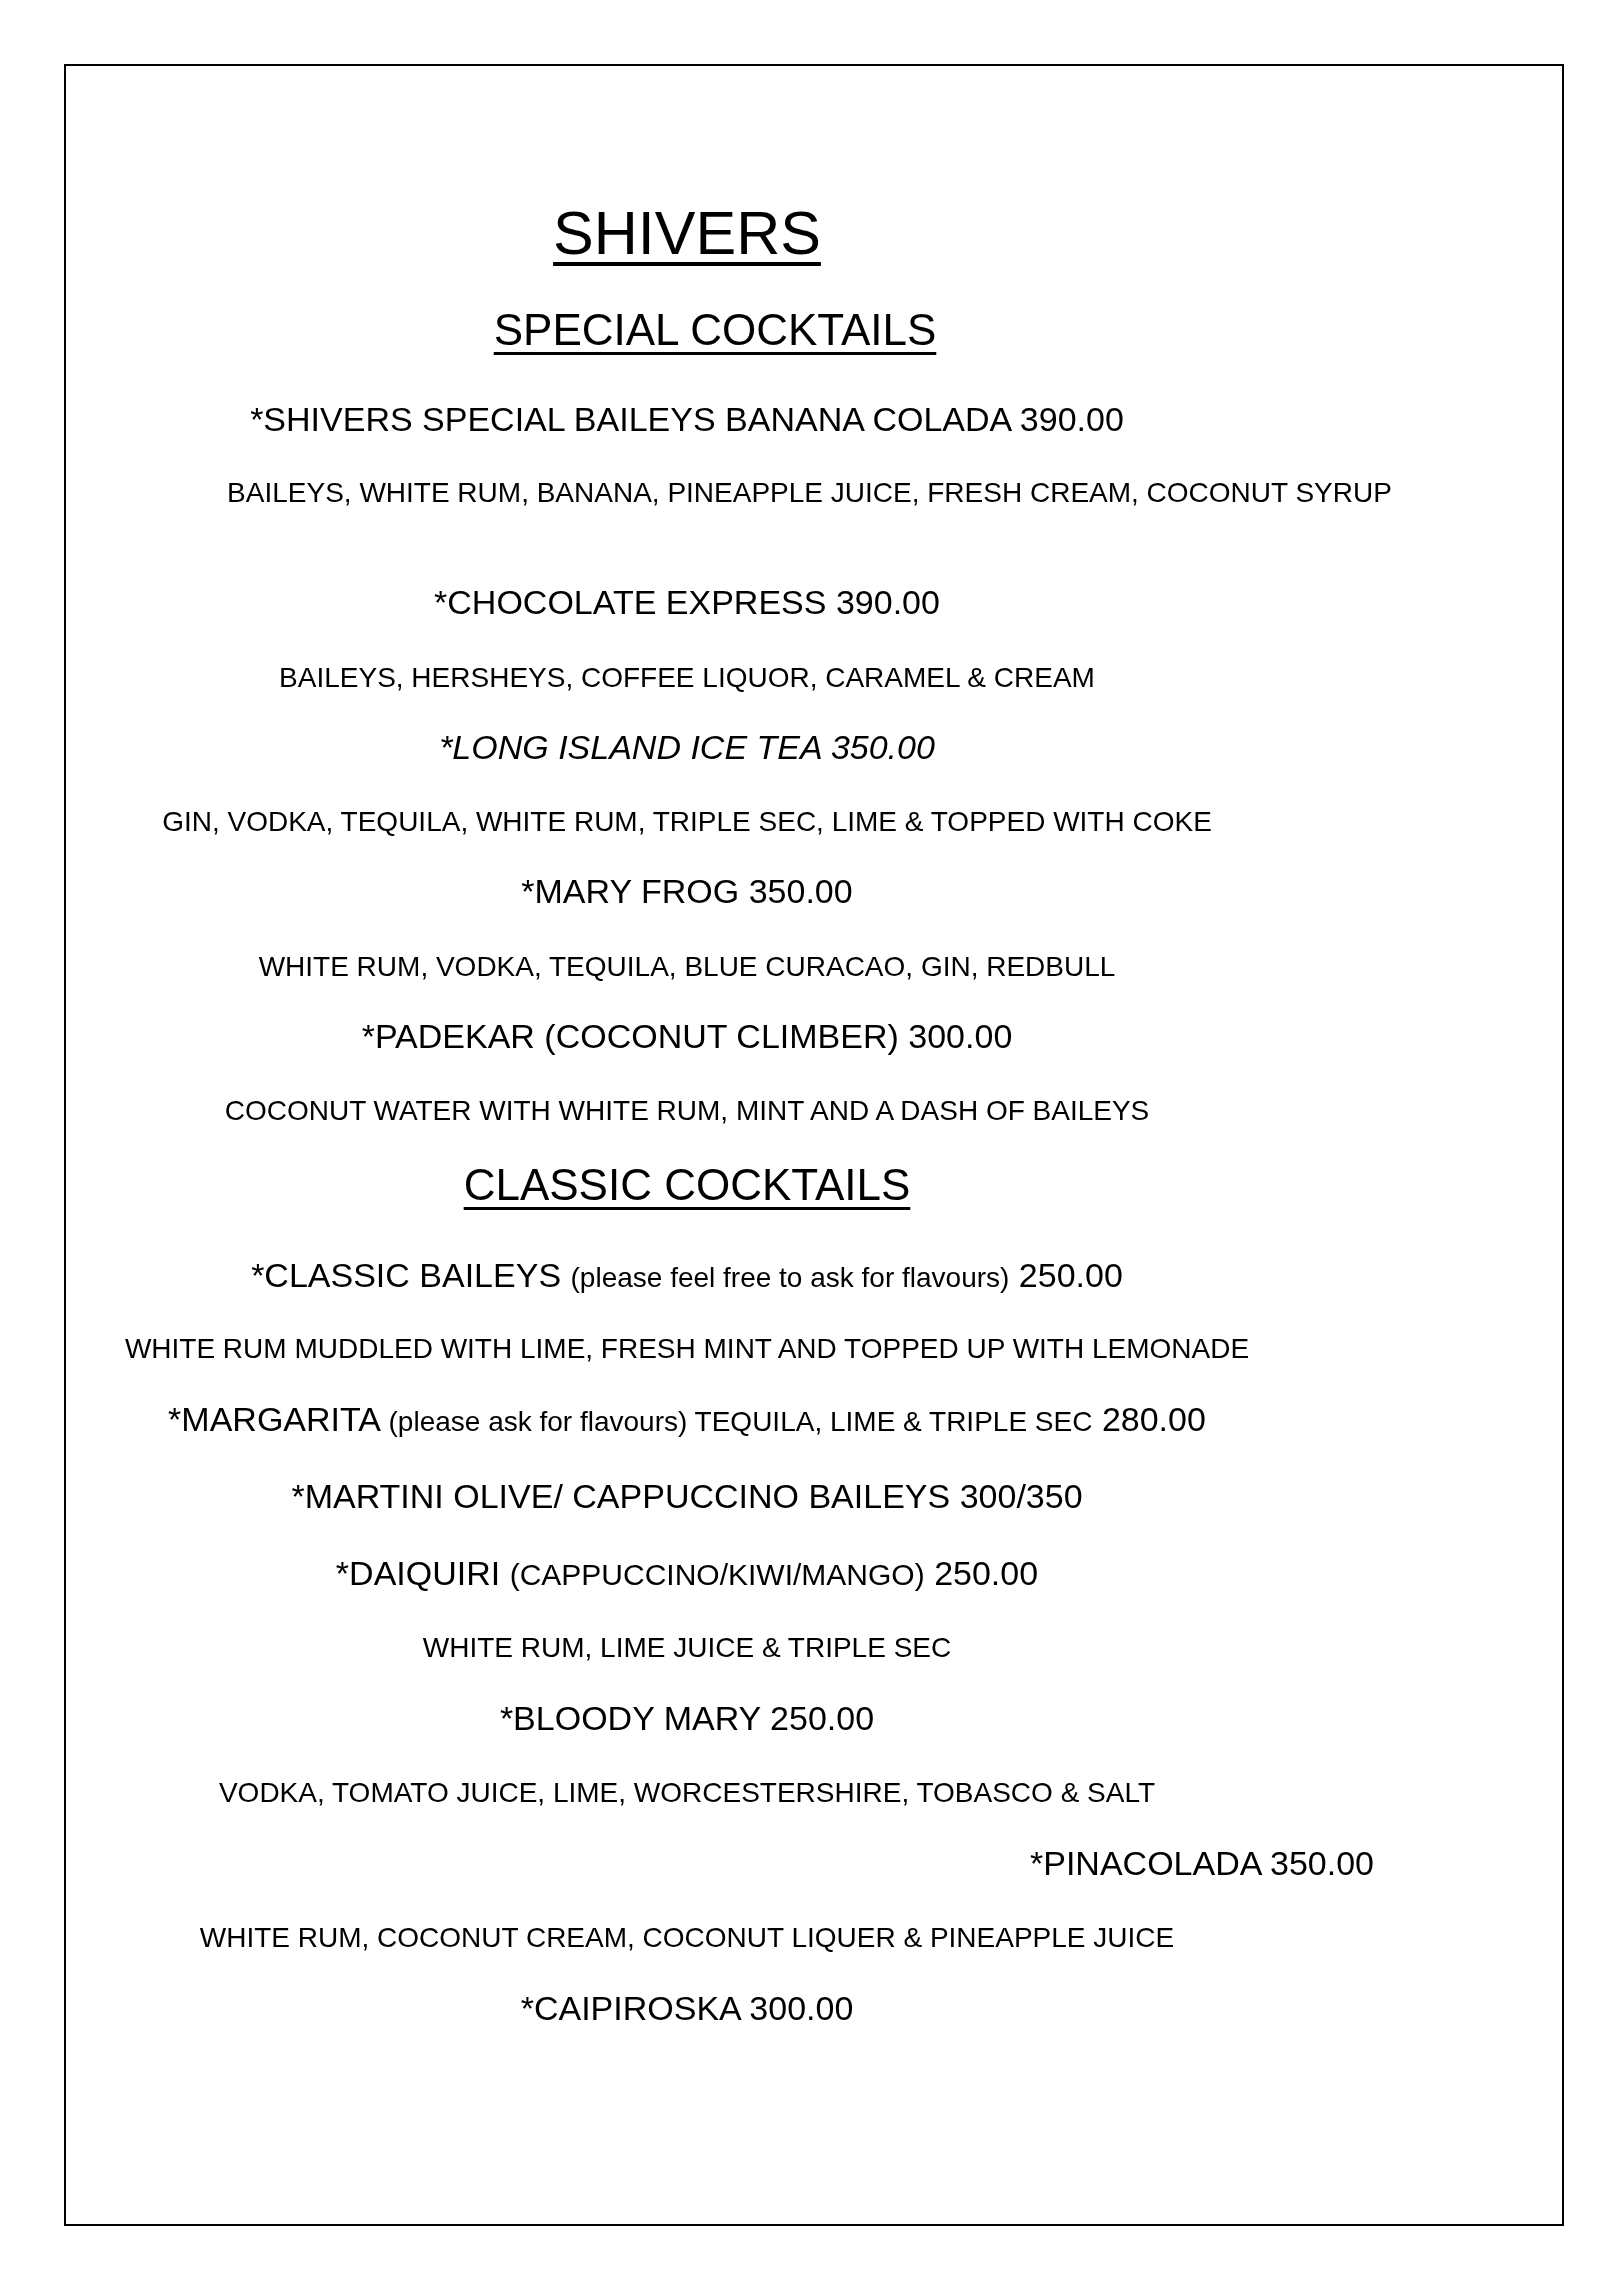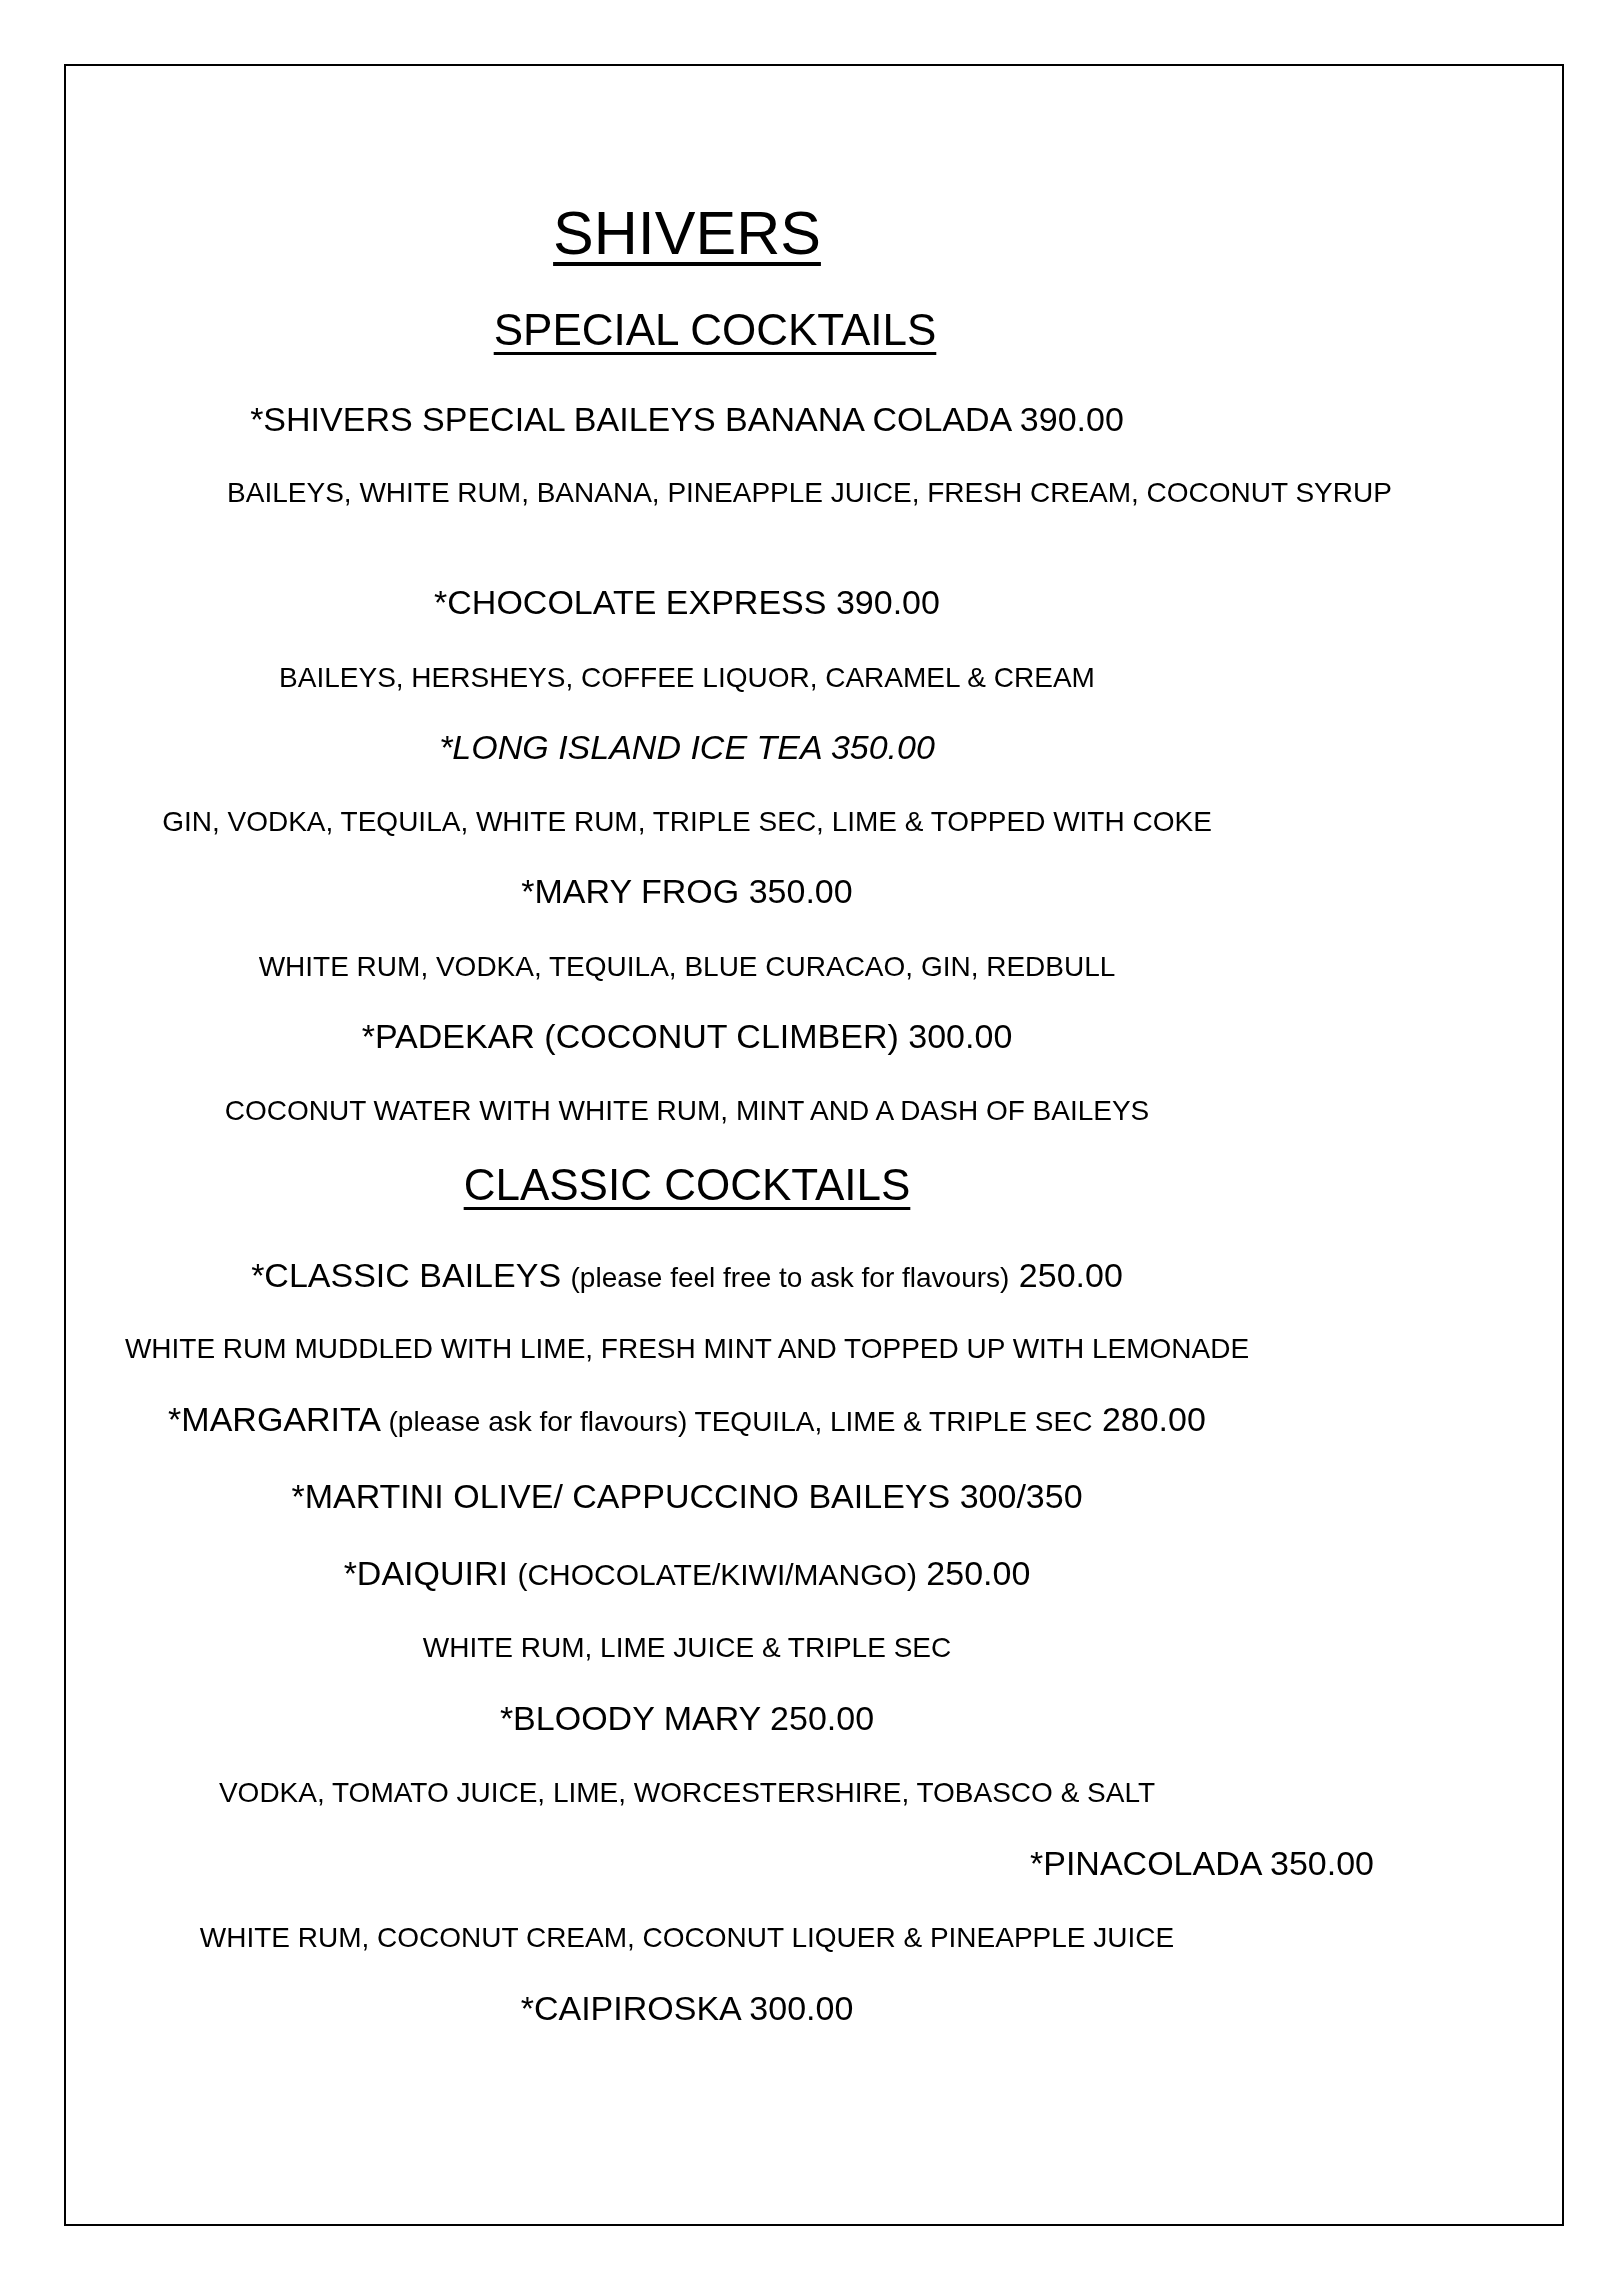--- a/index.html
+++ b/index.html
@@ -118,21 +118,21 @@
   <span>280.00</span>
 </div>
 
 <div class="line item" style="top:1479px;">
   <span>*MARTINI OLIVE/ CAPPUCCINO BAILEYS</span>
   <span>300/350</span>
 </div>
 
 <div class="line item" style="top:1556px;">
   <span>*DAIQUIRI</span>
-  <span class="note-small">(CHOCOLATE/KIWI/MANGO)</span>
+  <span class="note-small">(CAPPUCCINO/KIWI/MANGO)</span>
   <span>250.00</span>
 </div>
 <div class="line desc" style="top:1634px;">WHITE RUM, LIME JUICE &amp; TRIPLE SEC</div>
 
 <div class="line item" style="top:1701px;">
   <span>*BLOODY MARY</span>
   <span>250.00</span>
 </div>
 <div class="line desc" style="top:1779px;">VODKA, TOMATO JUICE, LIME, WORCESTERSHIRE, TOBASCO &amp; SALT</div>
 

